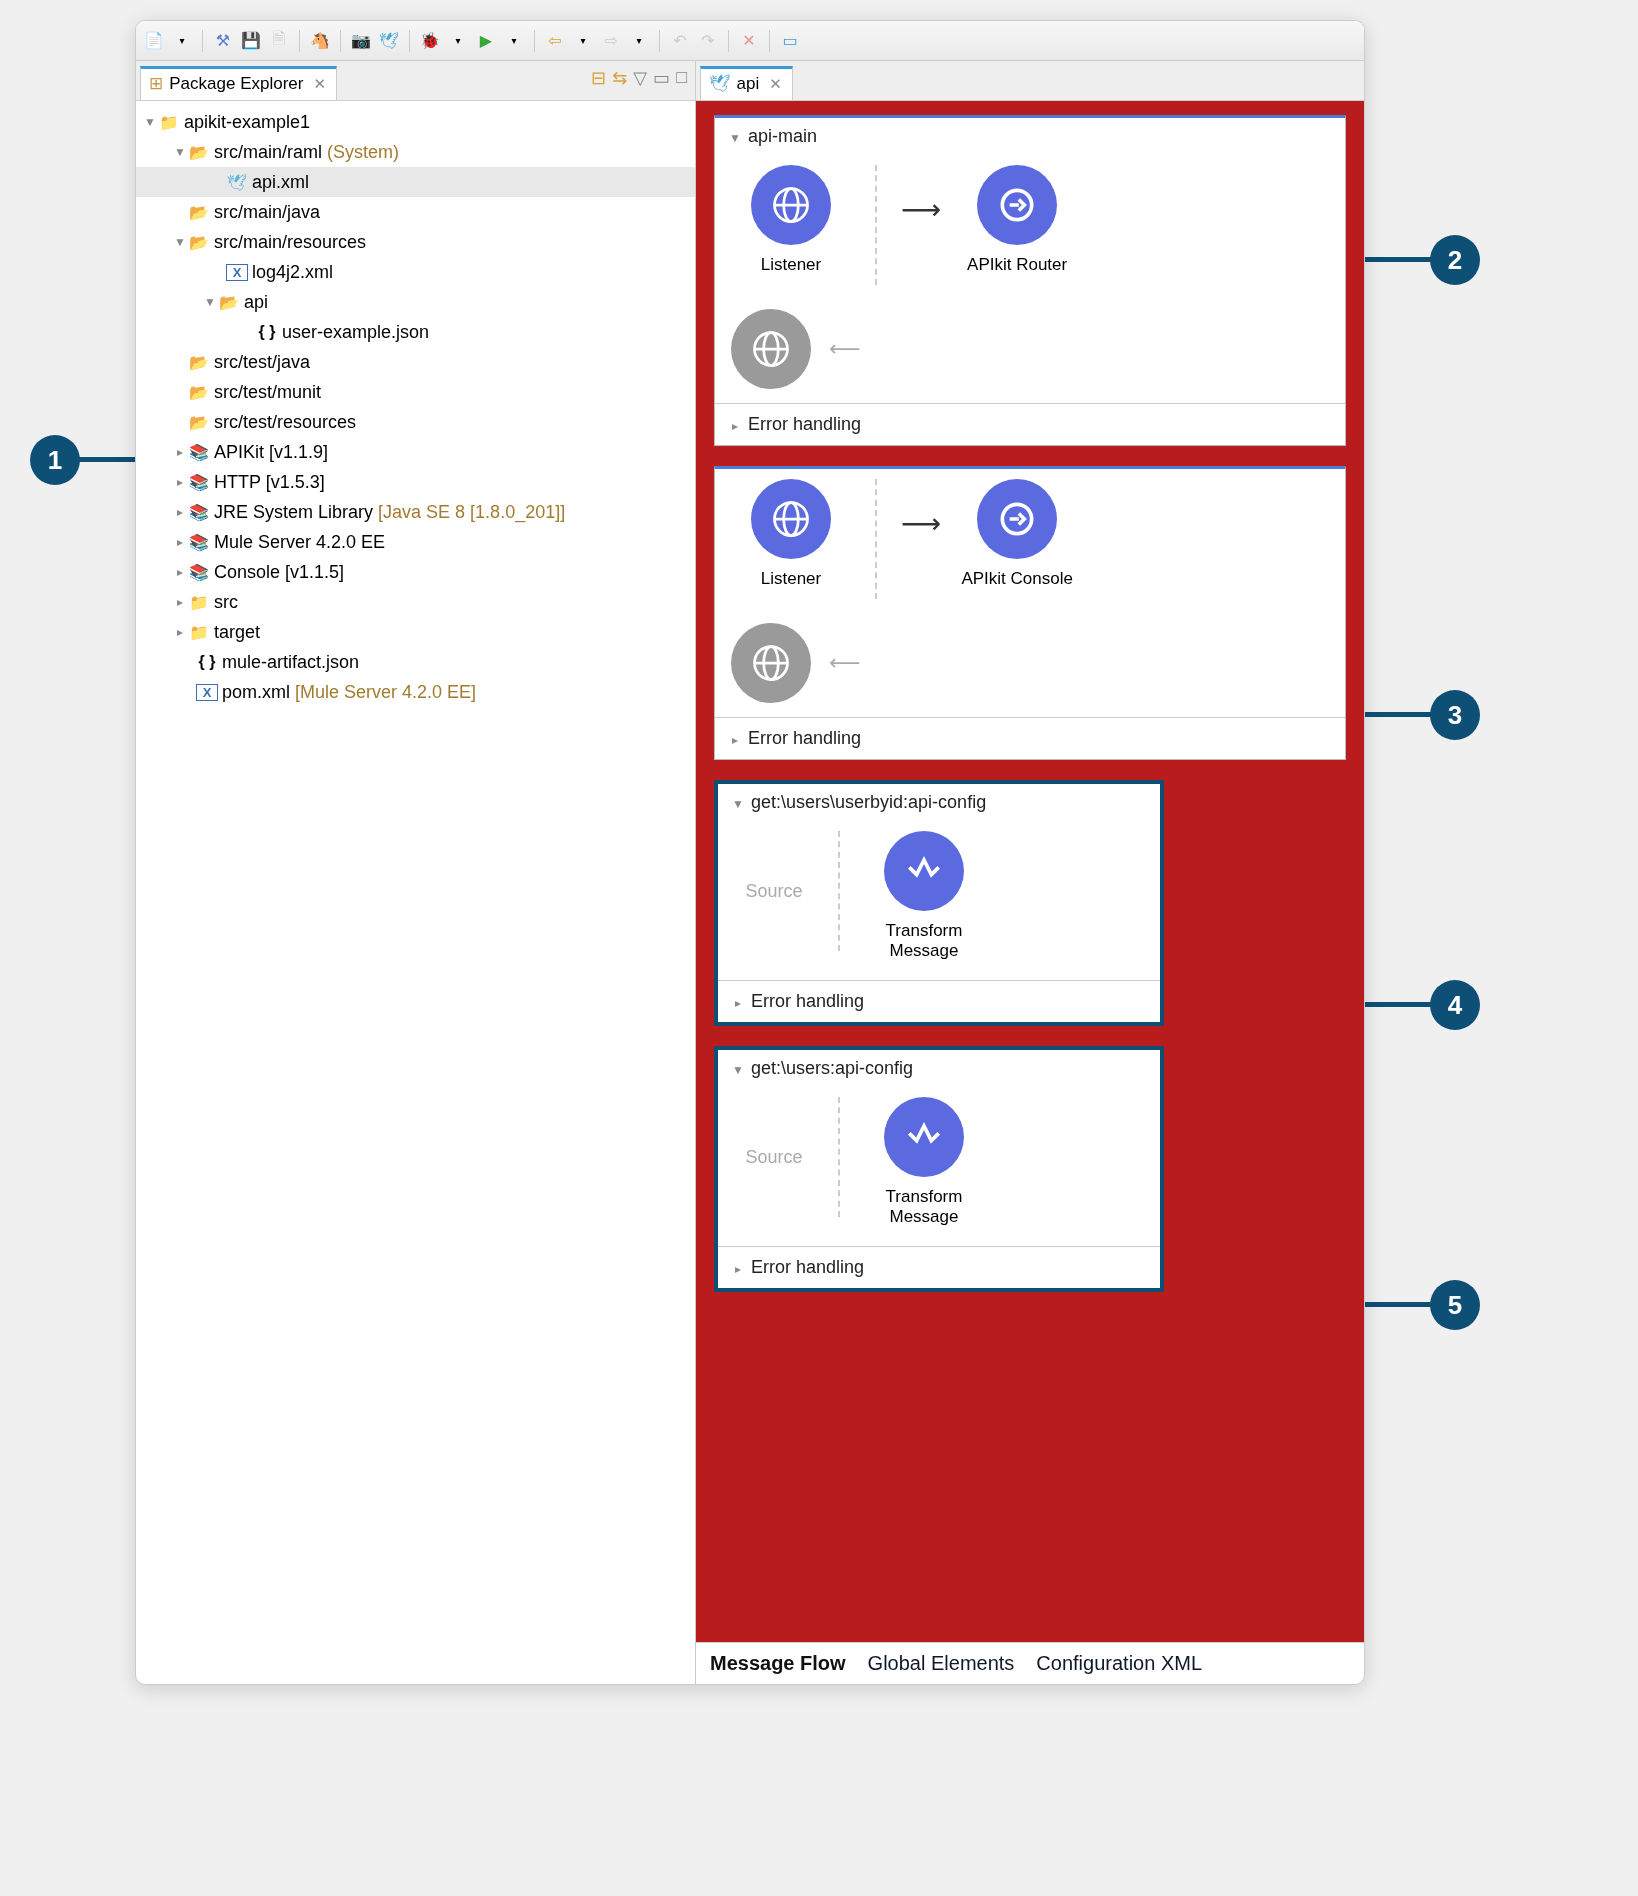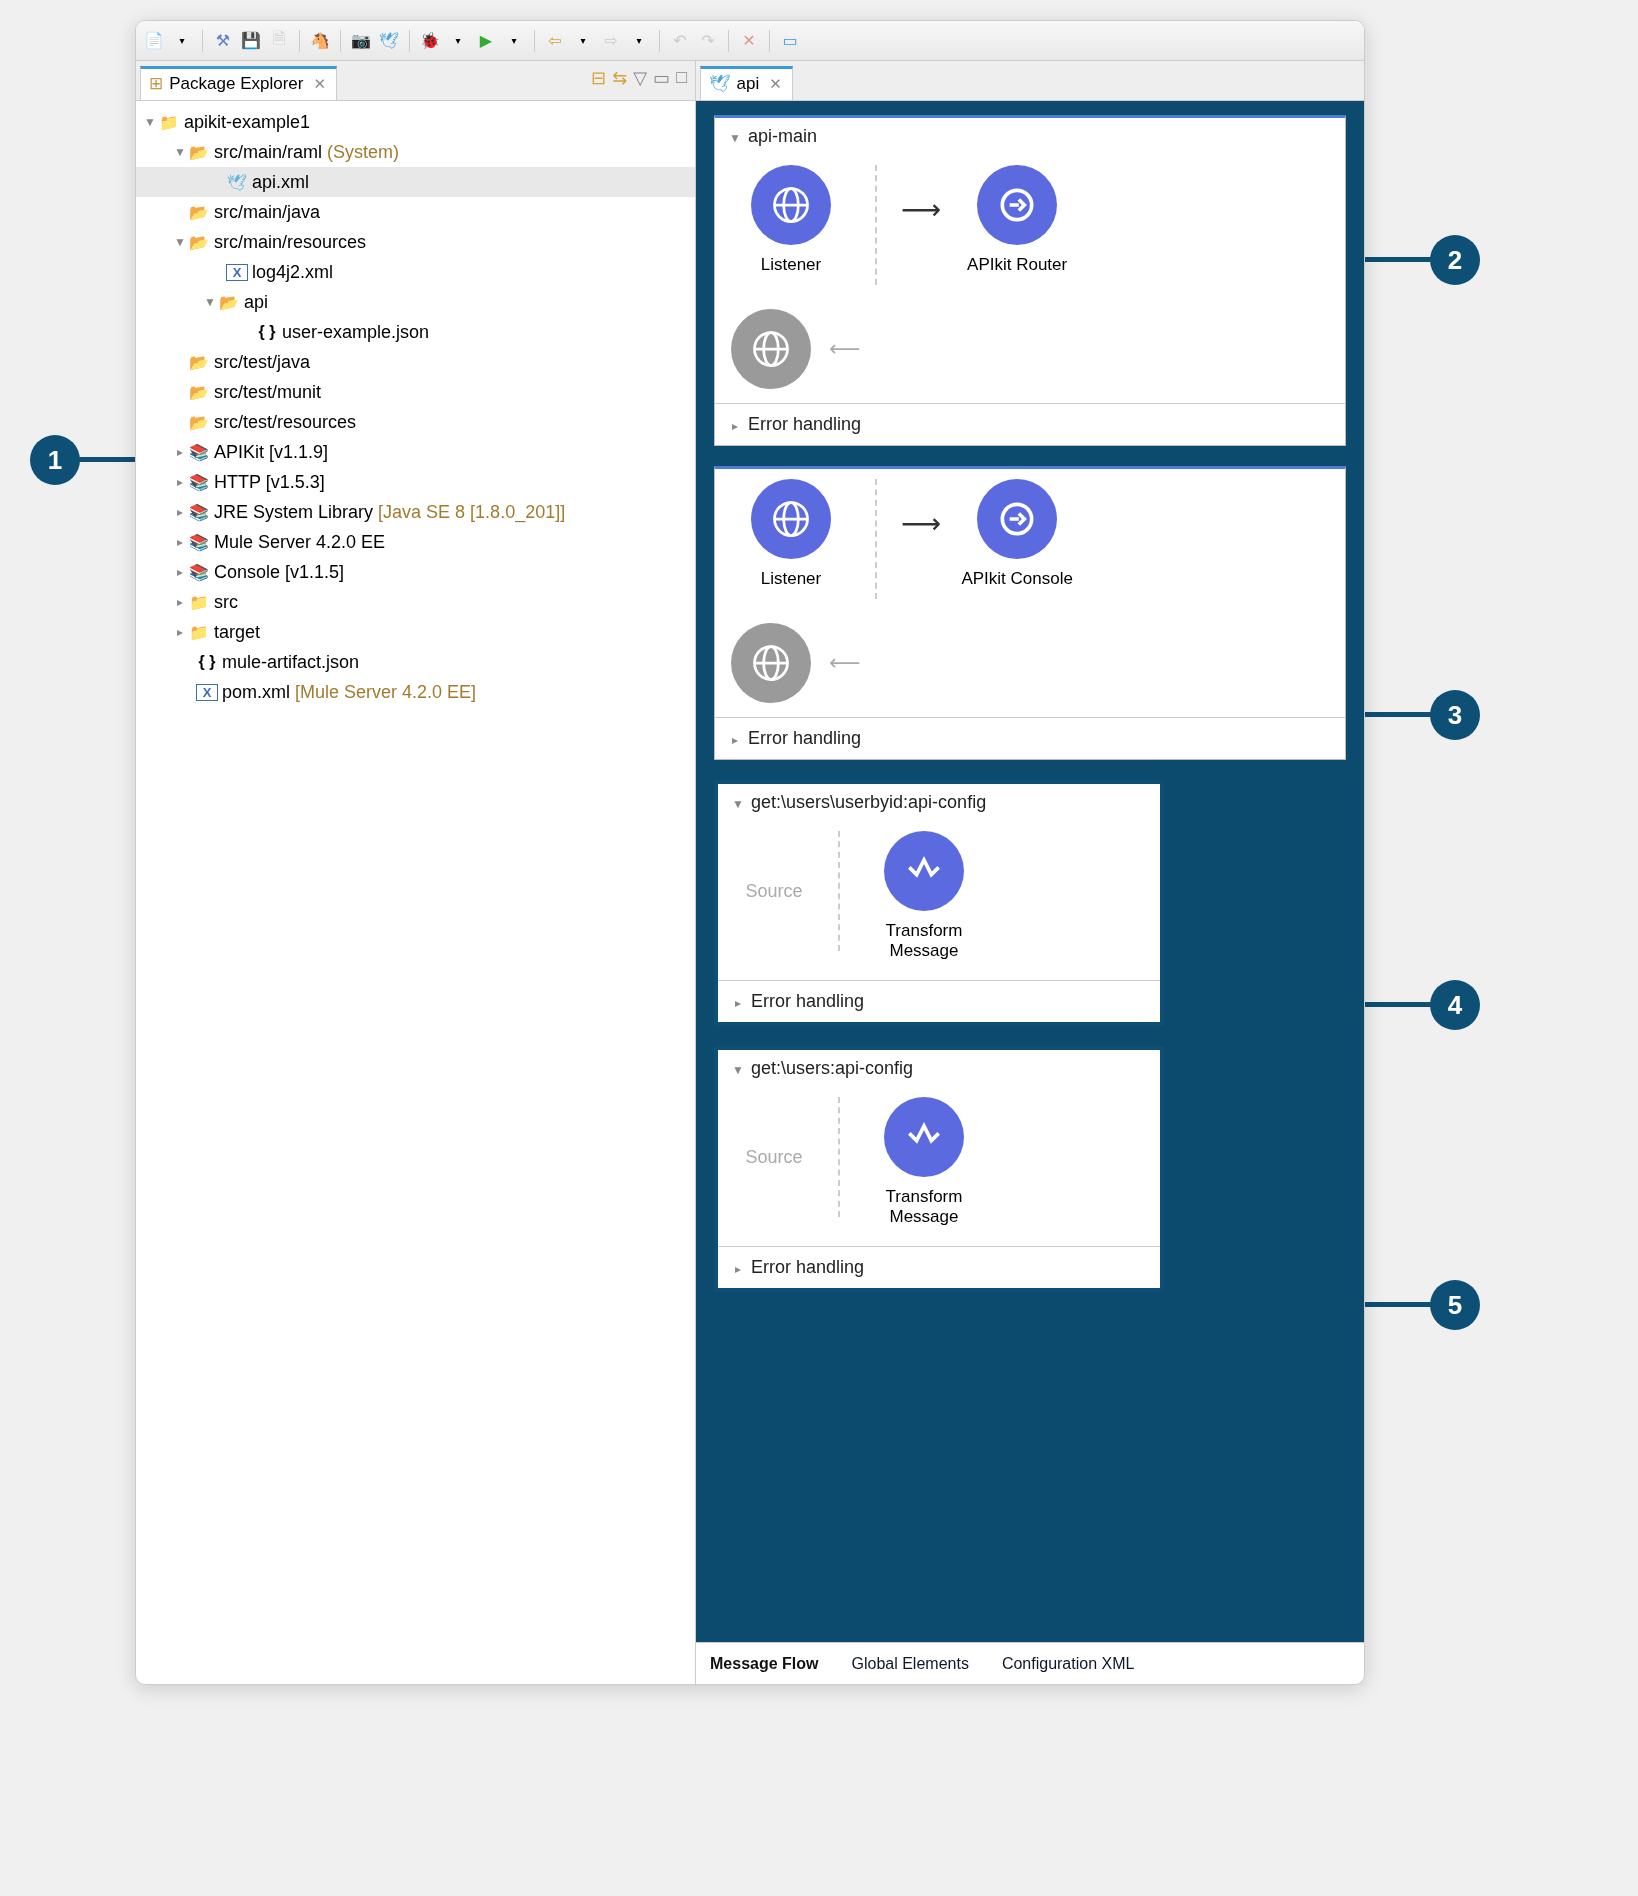--- a/index.html
+++ b/index.html
@@ -104,21 +104,21 @@
 .ticon.folder { color:#d9a23a; }
 .ticon.xml { color:#3b6fb5; font-weight:bold; font-size:13px; border:1px solid #3b6fb5; padding:0 2px; }
 .ticon.braces { color:#000; font-weight:bold; }
 .ticon.lib { color:#c59b4a; }
 .ticon.mule { color:#5cb3e0; }
 .tree-muted { color:#a17c2f; }
 .canvas-area {
   flex:1;
   overflow:auto;
   padding: 14px 18px 10px 18px;
-  background:#0c4a6e;
+  background:#b91c1c;
 }
 .flow-box {
   border:1px solid #bbb;
   border-top:3px solid #4a7cd8;
   margin-bottom:20px;
   background:#fff;
 }
 .flow-box.thick { border:4px solid #0d4f75; border-top:4px solid #0d4f75; }
 .flow-title {
   padding:8px 12px;
@@ -174,22 +174,22 @@
   height: 120px;
   margin: 0 8px;
 }
 .source-ph { color:#aaa; font-size:18px; padding-top:50px; width:80px; text-align:center; }
 .bottom-tabs {
   height:42px;
   border-top:1px solid #ccc;
   display:flex;
   align-items:center;
   padding:0 14px;
-  gap:33px;
-  font-size:16px;
+  gap:22px;
+  font-size:20px;
   text-align:center;
 }
 .bottom-tabs .btab.active { color:#111; font-weight:600; }
 .bottom-tabs .btab { color:#0f172a; }
 .callout {
   position:absolute;
   width:50px;
   height:50px;
   border-radius:50%;
   background:#0d4f75;

